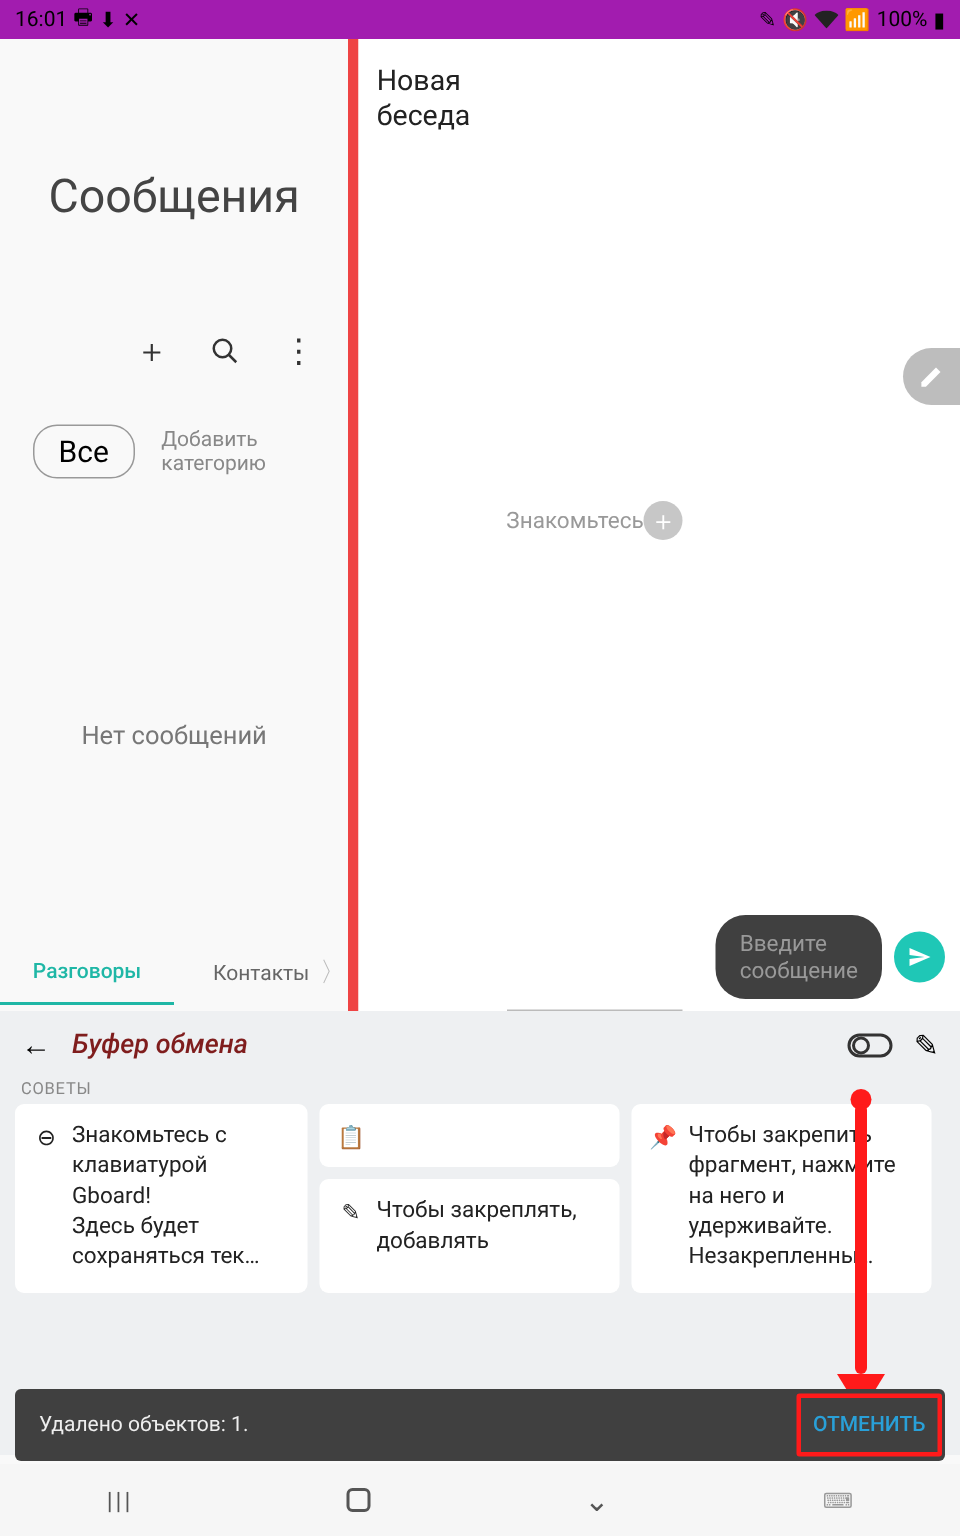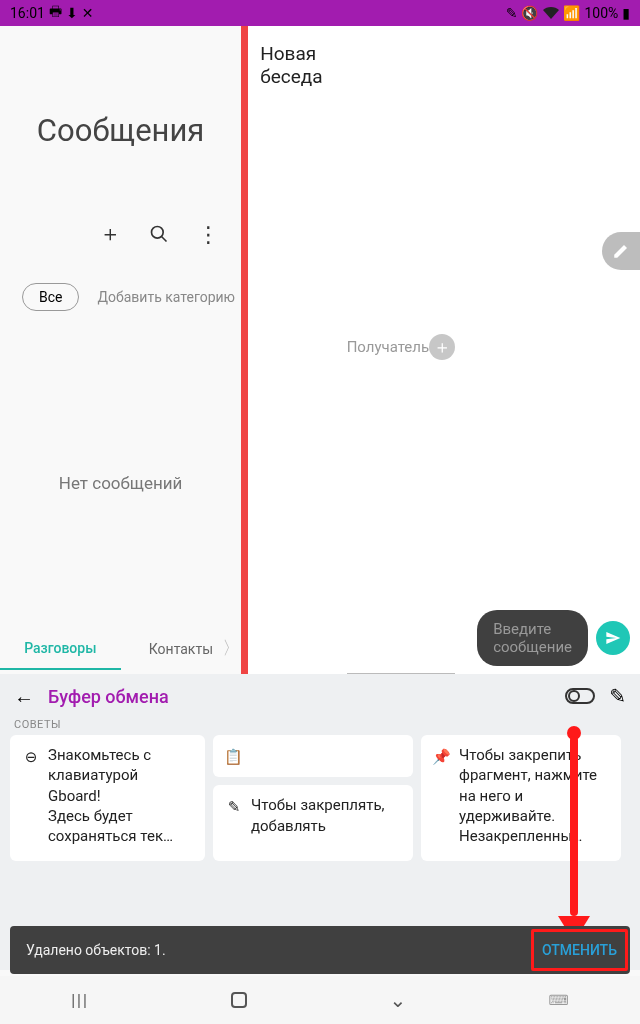--- a/index.html
+++ b/index.html
@@ -6,42 +6,42 @@
   body { width:640px; height:1024px; background:#f9f9f9; position:relative; overflow:hidden; }
 
   .status-bar { height:26px; display:flex; justify-content:space-between; align-items:center; padding:0 10px; font-size:14px; background:#a21caf; }
   .sb-left, .sb-right { display:flex; gap:4px; align-items:center; }
 
   .dual { display:flex; height:648px; }
   .left-pane { width:293px; border-right:7px solid #ef4444; display:flex; flex-direction:column; }
   .title-big { font-size:31px; color:#444; text-align:center; margin-top:86px; margin-bottom:70px; font-weight:400;}
   .toolbar { display:flex; gap:28px; justify-content:flex-end; padding-right:22px; align-items:center; font-size:22px; color:#333; margin-bottom:34px;}
   .chips { display:flex; align-items:center; gap:18px; padding-left:22px; margin-bottom:10px;}
-  .chip { border:1px solid #999; border-radius:16px; padding:5px 16px; font-size:14px; }
+  .chip { border:1px solid #999; border-radius:16px; padding:5px 16px; font-size:20px; }
   .chip-text { color:#888; font-size:14px; }
   .empty { text-align:center; color:#777; font-size:17px; margin-top:152px; }
   .tabs { margin-top:auto; display:flex; align-items:center; height:50px; }
   .tab { flex:1; text-align:center; font-size:14px; color:#666; padding:12px 0;}
   .tab.active { color:#1fb7a6; border-bottom:2px solid #1fb7a6; font-weight:500;}
 
   .right-pane { flex:1; background:#fff; display:flex; position:relative; }
   .rp-title { font-size:19px; padding:16px 12px 12px; color:#222; }
   .recipient { display:flex; align-items:center; margin:0 12px; border-bottom:1px solid #bbb; padding-bottom:6px;}
   .recipient span { color:#999; font-size:15px; flex:1;}
   .plus-circ { width:26px; height:26px; border-radius:50%; background:#c7c7c7; color:#fff; display:flex; align-items:center; justify-content:center; font-size:18px;}
   .fab { position:absolute; right:0; top:206px; width:38px; height:38px; border-radius:50% 0 0 50%; background:#bdbdbd; display:flex; align-items:center; justify-content:center; color:#fff;}
   .chevron { position:absolute; left:-26px; bottom:14px; color:#bbb; font-size:18px;}
   .input-row { margin-top:auto; display:flex; align-items:center; gap:8px; padding:8px 10px;}
   .msg-input { flex:1; background:#404040; border-radius:20px; padding:10px 16px; color:#999; font-size:15px;}
   .send { width:34px; height:34px; border-radius:50%; background:#1fc7b6; display:flex; align-items:center; justify-content:center; }
   .send svg{fill:#fff}
 
   .kb-panel { background:#eef0f2; height:296px; position:relative; }
   .kb-head { display:flex; align-items:center; padding:10px 14px 6px; gap:14px;}
-  .kb-head-title { font-size:18px; font-weight:500; flex:1; color:#a21caf;}
+  .kb-head-title { font-size:18px; font-weight:500; flex:1; color:#7f1d1d;font-style:italic;}
   .pill { width:30px; height:16px; border:2px solid #333; border-radius:10px; position:relative;}
   .pill::after{content:"";width:8px;height:8px;border:2px solid #333;border-radius:50%;position:absolute;left:1px;top:0;}
   .tips-label { font-size:11px; color:#888; padding:4px 14px; letter-spacing:0.5px;}
   .tips-row { display:flex; gap:8px; padding:0 10px;}
   .tip { background:#fff; border-radius:6px; padding:10px 12px; font-size:15px; line-height:1.35; width:200px; display:flex; gap:8px; color:#222;}
   .tip.narrow{width:195px}
   .tip-icon{width:18px;flex-shrink:0;display:flex;justify-content:center;padding-top:2px;}
   .col2{display:flex;flex-direction:column;gap:8px}
 
   .snackbar { position:absolute; left:10px; right:10px; bottom:50px; background:#404040; color:#eee; height:48px; border-radius:4px; display:flex; align-items:center; padding:0 16px; font-size:14px;}
@@ -100,21 +100,21 @@
     <div class="empty">Нет сообщений</div>
     <div class="tabs">
       <div class="tab active">Разговоры</div>
       <div class="tab">Контакты</div>
     </div>
   </div>
 
   <div class="right-pane">
     <div class="rp-title">Новая беседа</div>
     <div class="recipient">
-      <span>Получатель</span>
+      <span>Знакомьтесь</span>
       <div class="plus-circ">＋</div>
     </div>
     <div class="fab">
         <svg width="18" height="18" viewBox="0 0 24 24" fill="#fff">
           <path d="M3 17v4h4L20 8l-4-4z"></path>
         </svg>
       </div>
     <span class="chevron">〉</span>
     <div class="input-row">
       <div class="msg-input">Введите сообщение</div>

